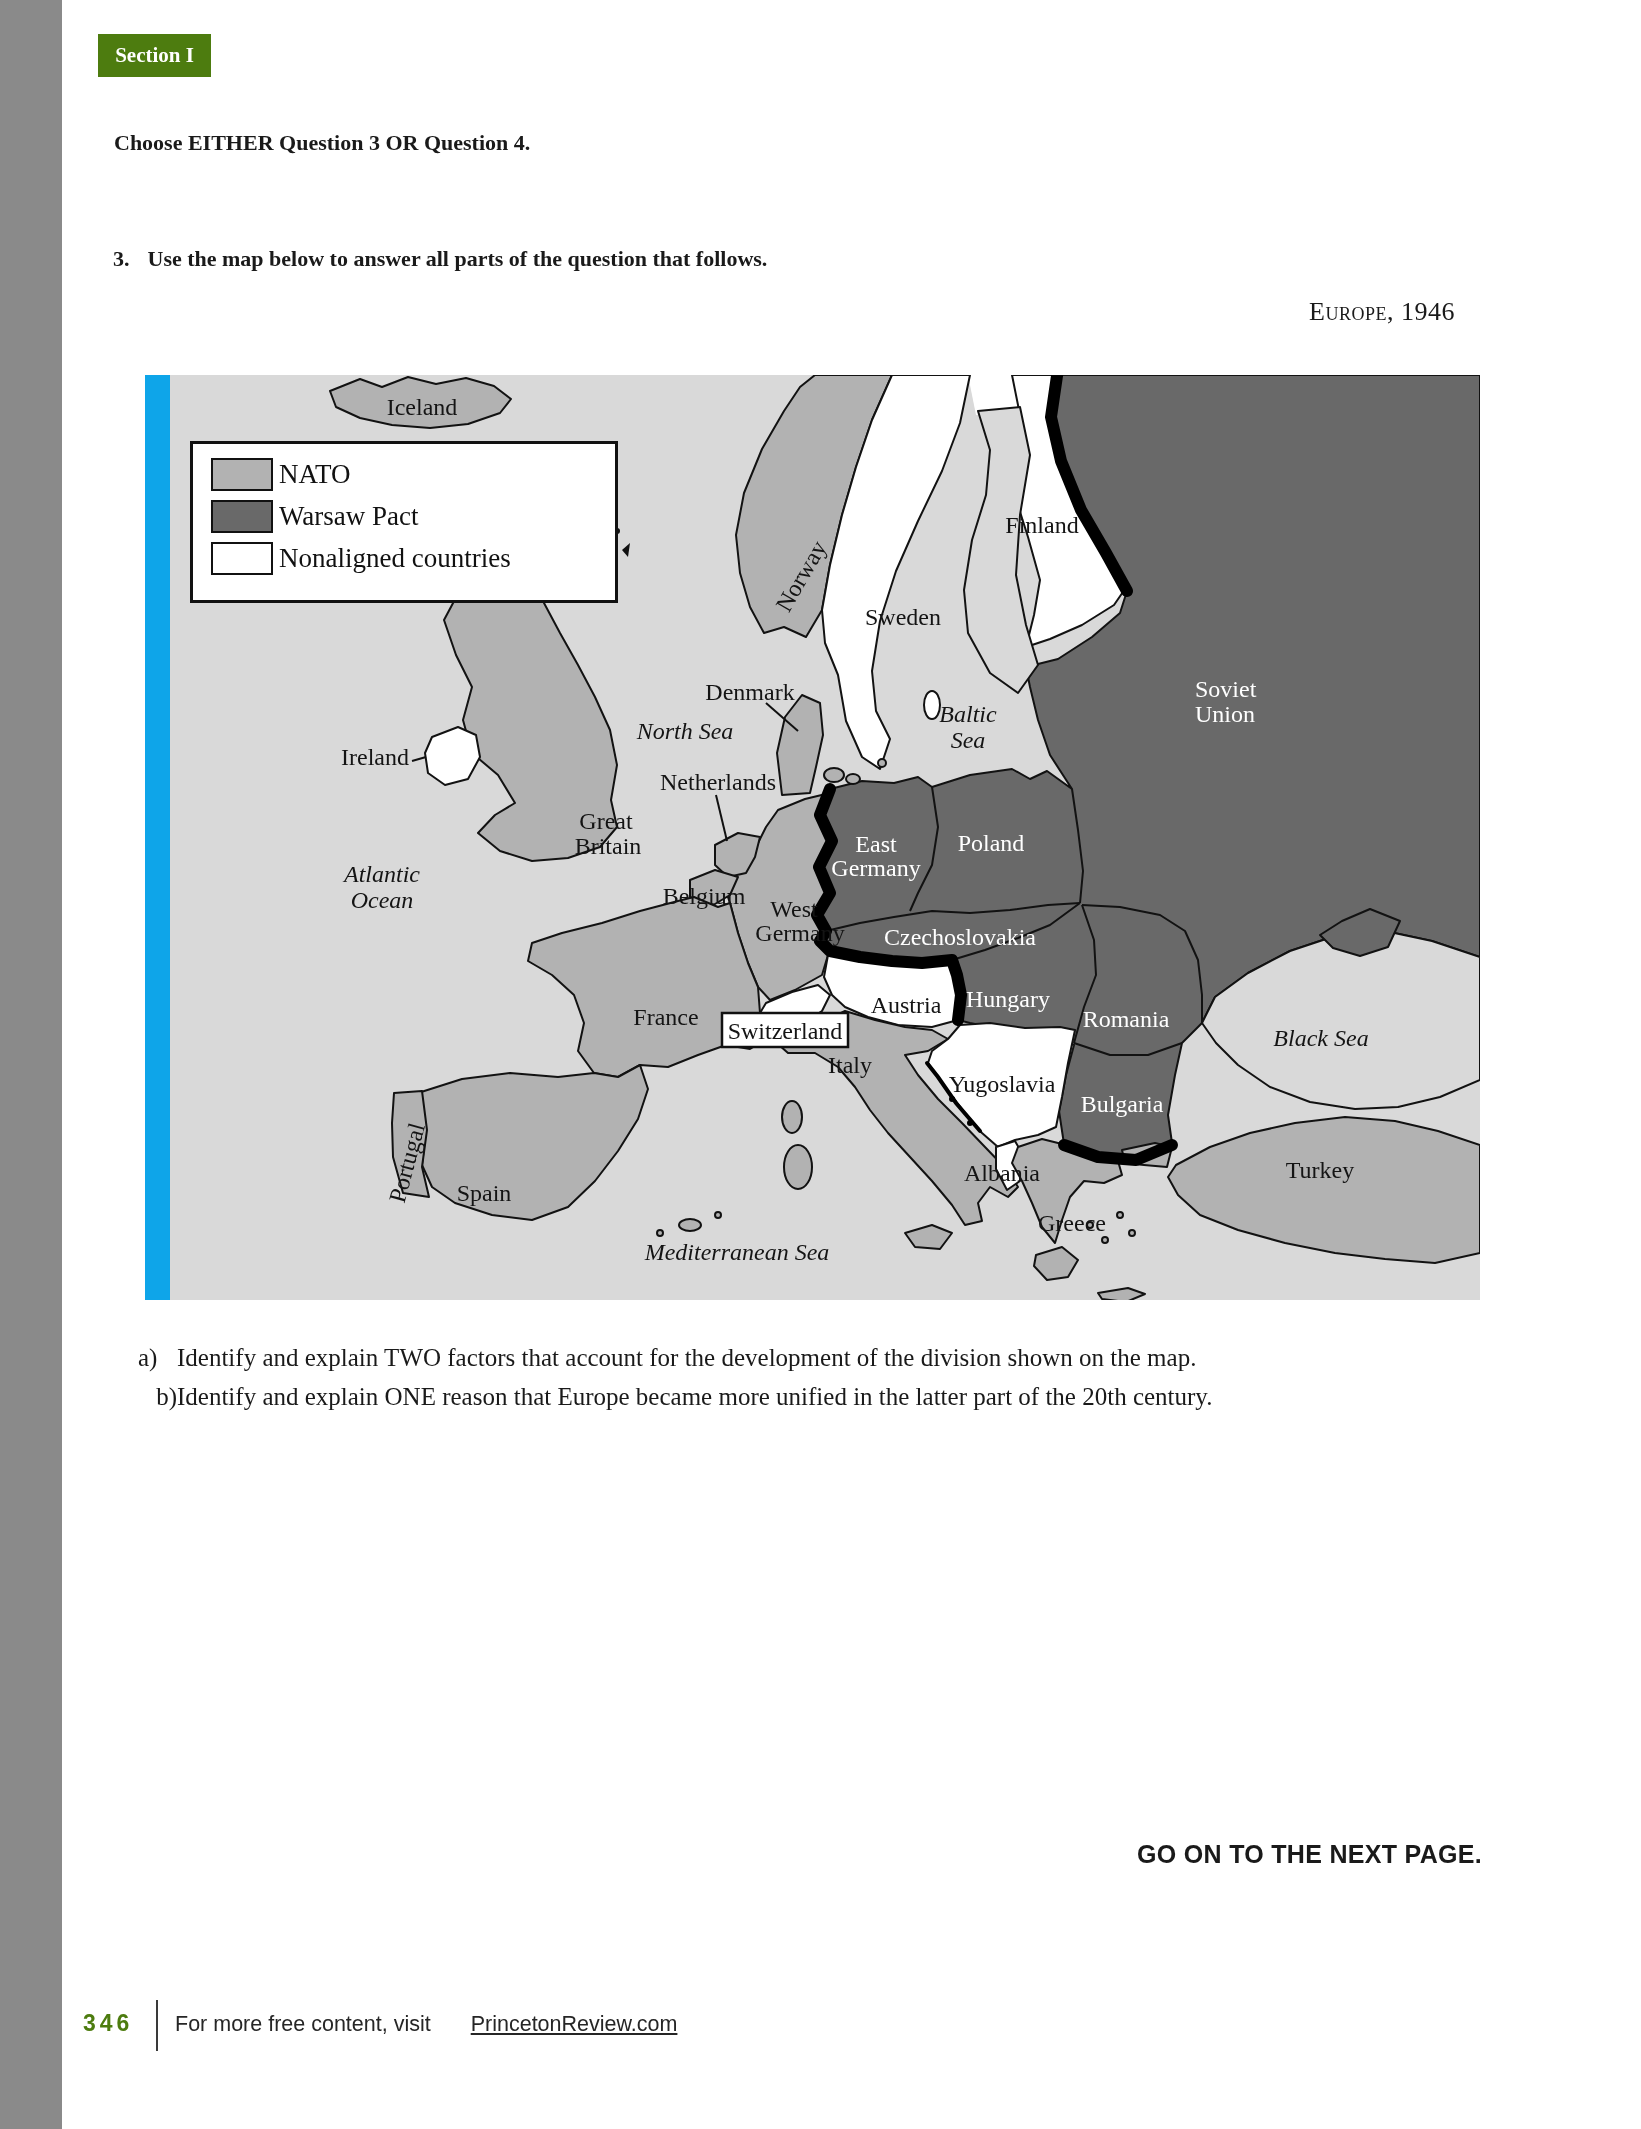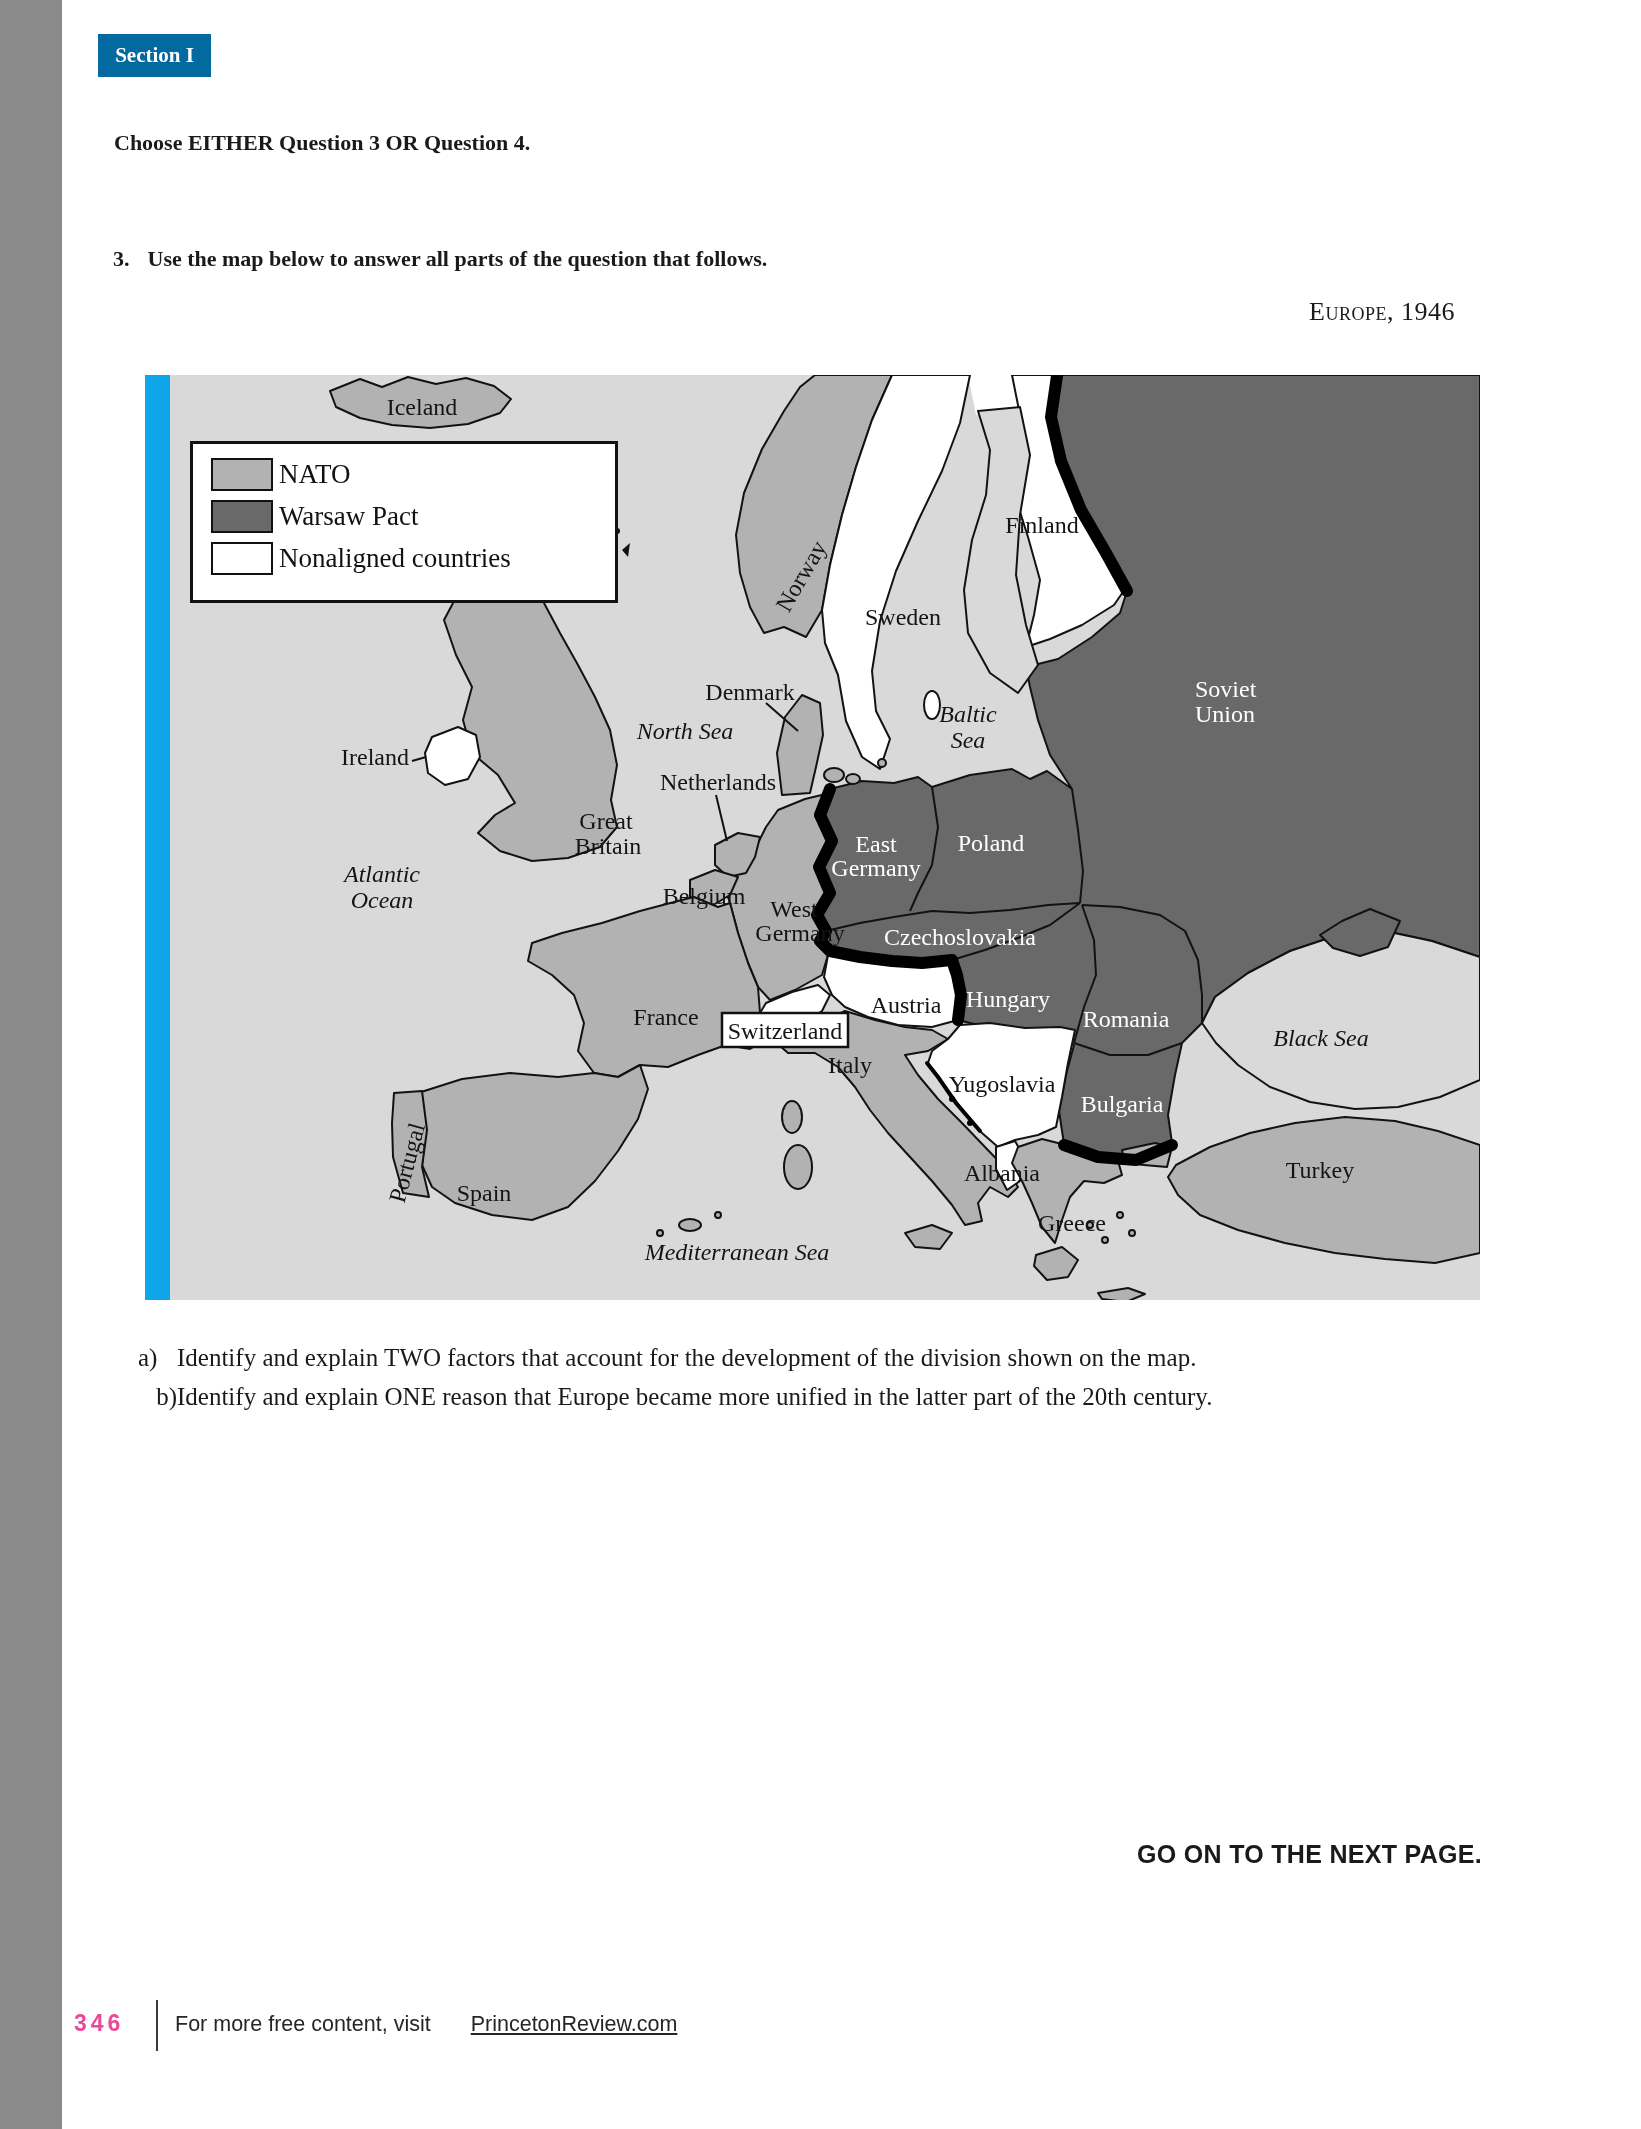--- a/index.html
+++ b/index.html
@@ -1,40 +1,40 @@
 <!DOCTYPE html>
 <html><head>
 <meta charset="utf-8">
 <style>
   html,body{margin:0;padding:0;background:#ffffff;}
   #page{position:relative;width:1641px;height:2129px;background:#ffffff;
         font-family:"Liberation Serif",serif;color:#1a1a1a;overflow:hidden;}
   .leftbar{position:absolute;left:0;top:0;width:62px;height:2129px;background:#8a8a8a;}
-  .section-tag{position:absolute;left:98px;top:34px;width:113px;height:43px;background:#0369a1;
+  .section-tag{position:absolute;left:98px;top:34px;width:113px;height:43px;background:#4d7c0f;
         color:#ffffff;font-weight:bold;font-size:21px;display:flex;align-items:center;justify-content:center;}
   .choose{position:absolute;left:114px;top:130px;font-weight:bold;font-size:22px;}
   .qline{position:absolute;left:113px;top:246px;font-weight:bold;font-size:22px;}
   .qline .qnum{display:inline-block;margin-right:18px;}
   .map-title{position:absolute;left:145px;top:297px;width:1310px;text-align:right;
         font-size:26px;font-variant:small-caps;letter-spacing:0.5px;}
   .mapbox{position:absolute;left:145px;top:375px;width:1310px;height:925px;background:#0ea5e9;padding-left:25px;}
   .legend{position:absolute;left:45px;top:66px;width:404px;height:142px;background:#ffffff;
         border:3px solid #111;padding:14px 0 0 18px;box-sizing:content-box;}
   .legend-row{display:flex;align-items:center;gap:6px;margin-bottom:9px;}
   .swatch{width:62px;height:33px;border:2px solid #111;box-sizing:border-box;flex:0 0 auto;}
   .swatch.nato{background:#b2b2b2;}
   .swatch.wp{background:#696969;}
   .swatch.non{background:#ffffff;}
   .legend-label{font-size:27px;color:#111;}
   .subq{position:absolute;left:138px;font-size:25px;}
   .subq .sq-label{display:inline-block;width:39px;}
   .goon{position:absolute;top:1840px;right:159px;font-family:"Liberation Sans",sans-serif;
         font-weight:bold;font-size:25px;color:#1a1a1a;letter-spacing:0.3px;}
-  .footer-num{position:absolute;left:74px;top:2010px;font-family:"Liberation Sans",sans-serif;
-        font-weight:bold;font-size:23px;letter-spacing:4px;color:#ec4899;}
+  .footer-num{position:absolute;left:83px;top:2010px;font-family:"Liberation Sans",sans-serif;
+        font-weight:bold;font-size:23px;letter-spacing:4px;color:#4d7c0f;}
   .footer-div{position:absolute;left:156px;top:2000px;width:2px;height:51px;background:#3a3a3a;}
   .footer-text{position:absolute;left:175px;top:2012px;font-family:"Liberation Sans",sans-serif;
         font-size:21.5px;color:#262626;}
   .footer-text a{color:#262626;margin-left:34px;}
   
   .cty{stroke:#121212;stroke-width:2;stroke-linejoin:round;}
   .nato{fill:#b2b2b2;} .wp{fill:#696969;} .non{fill:#ffffff;} .seafill{fill:#d9d9d9;}
   .bdr{stroke:#121212;stroke-width:2;fill:none;stroke-linejoin:round;}
   .curtain{stroke:#000;stroke-width:12;fill:none;stroke-linejoin:round;stroke-linecap:round;}
   .hatch{stroke:#000;stroke-width:4;fill:none;stroke-linecap:round;}

